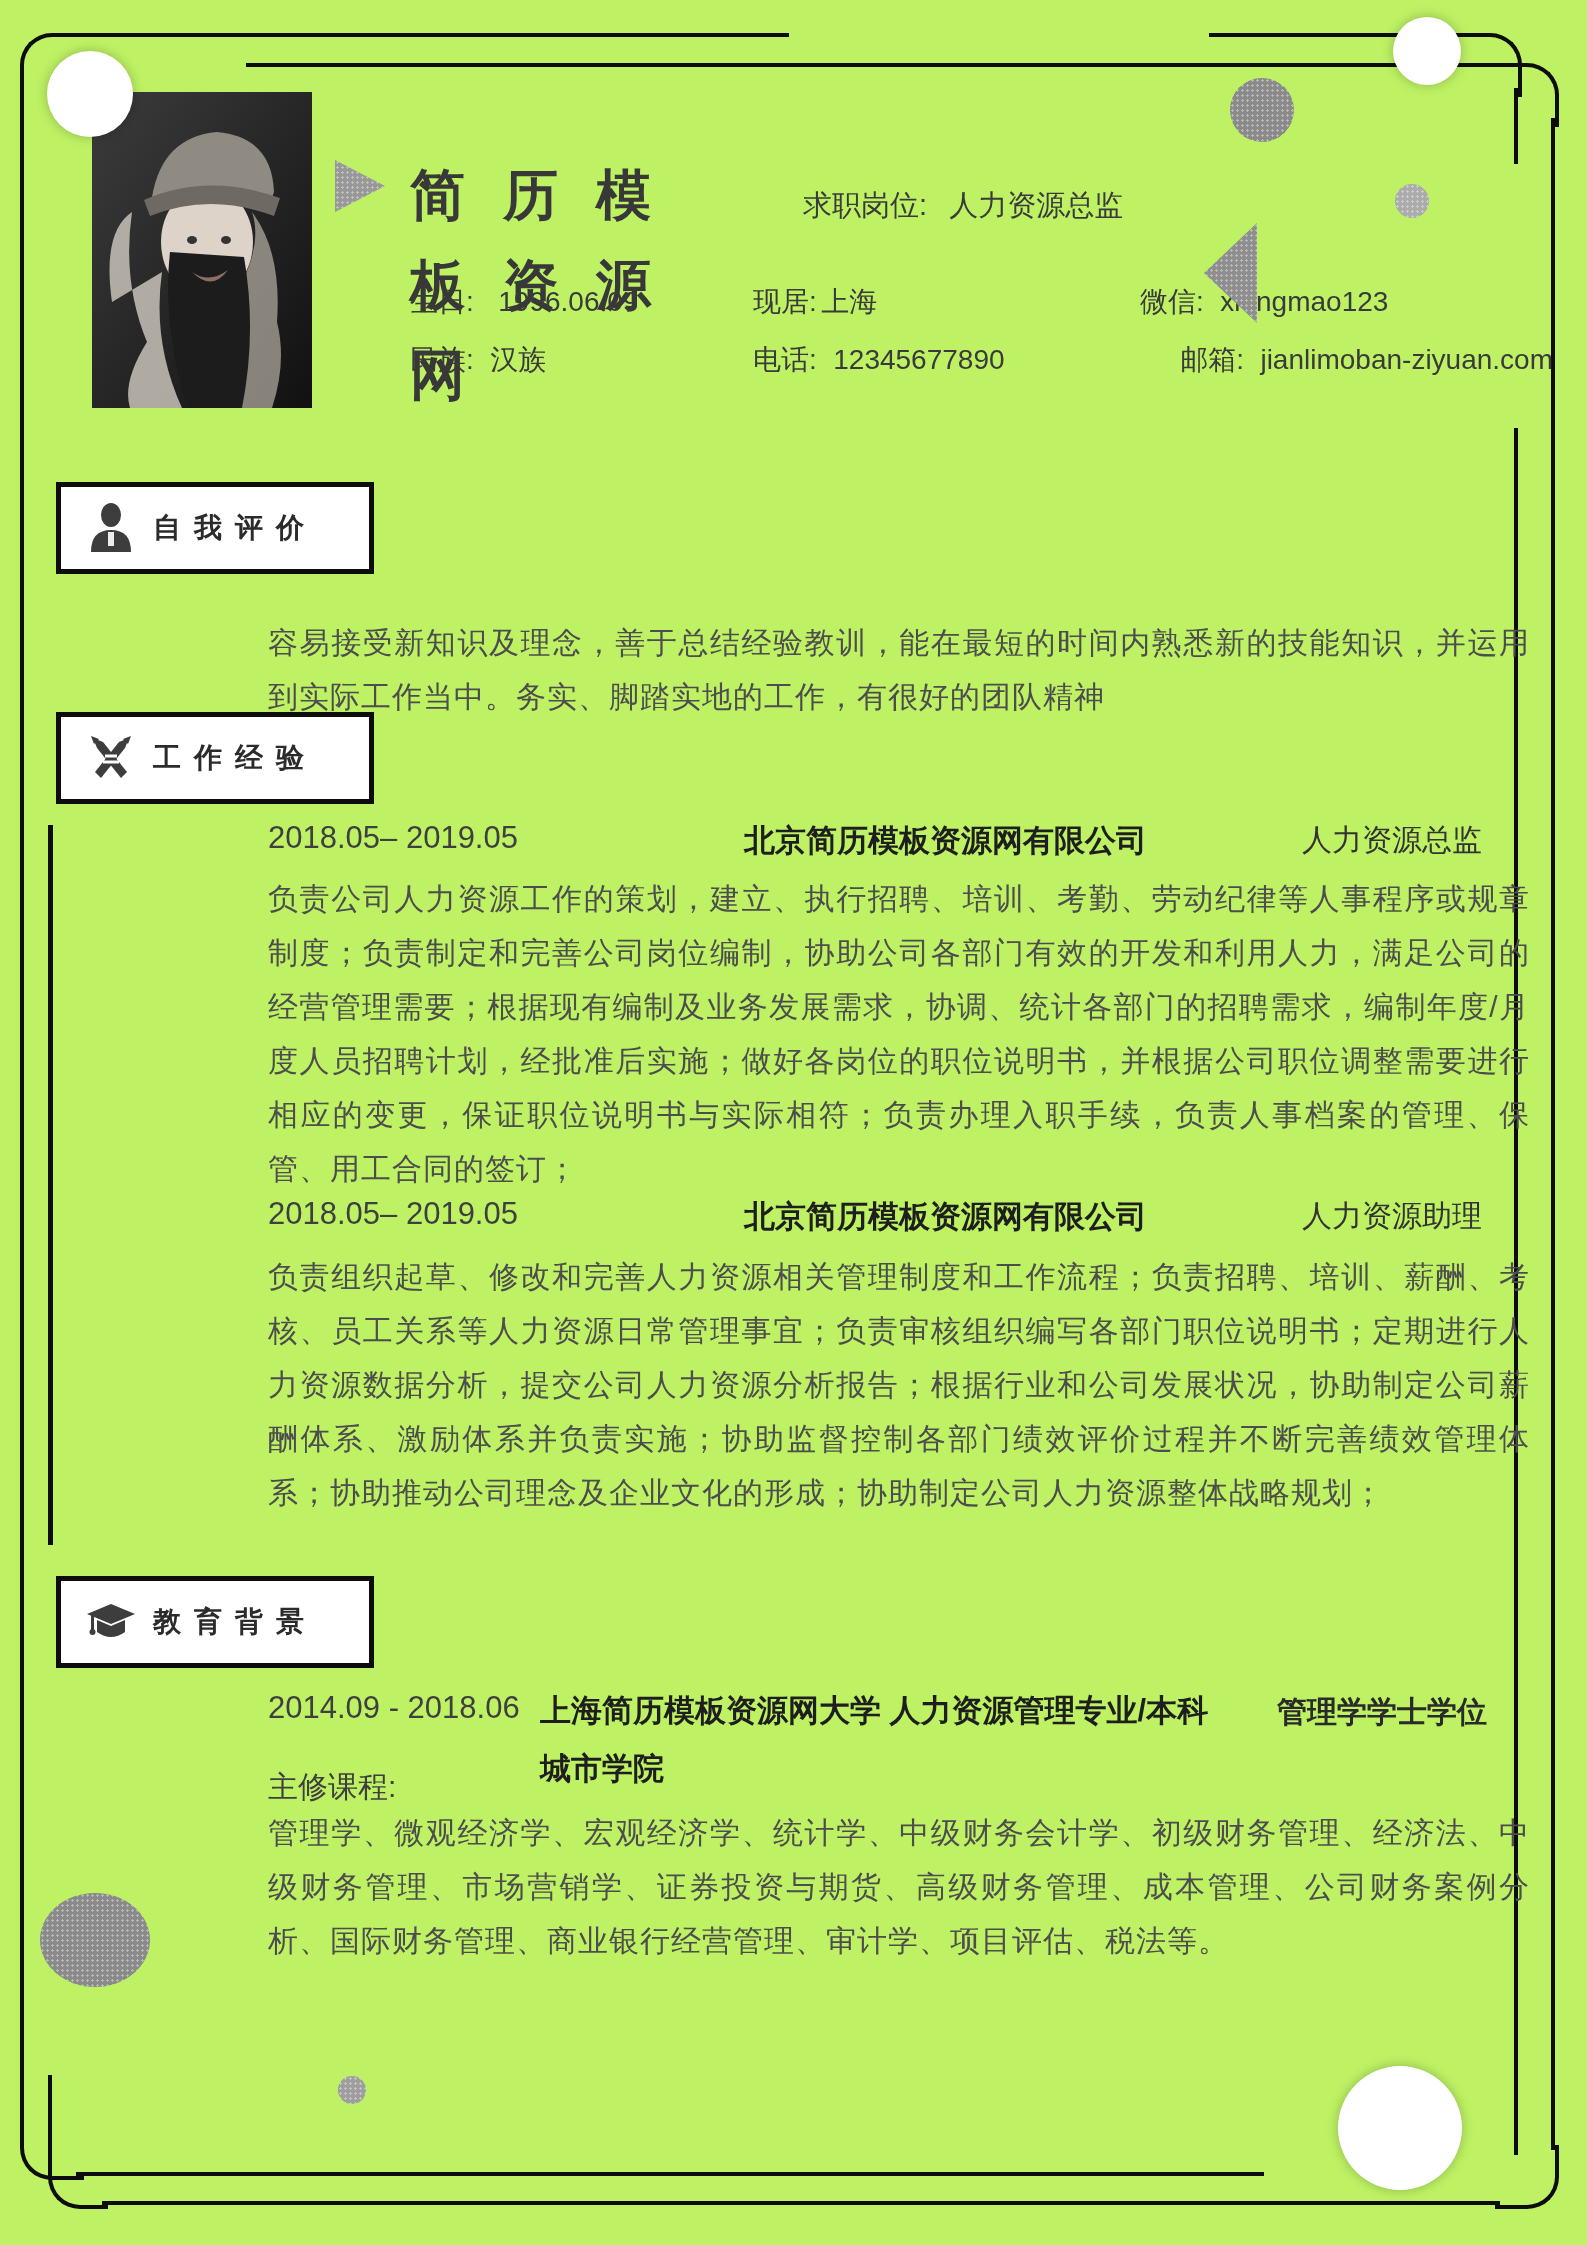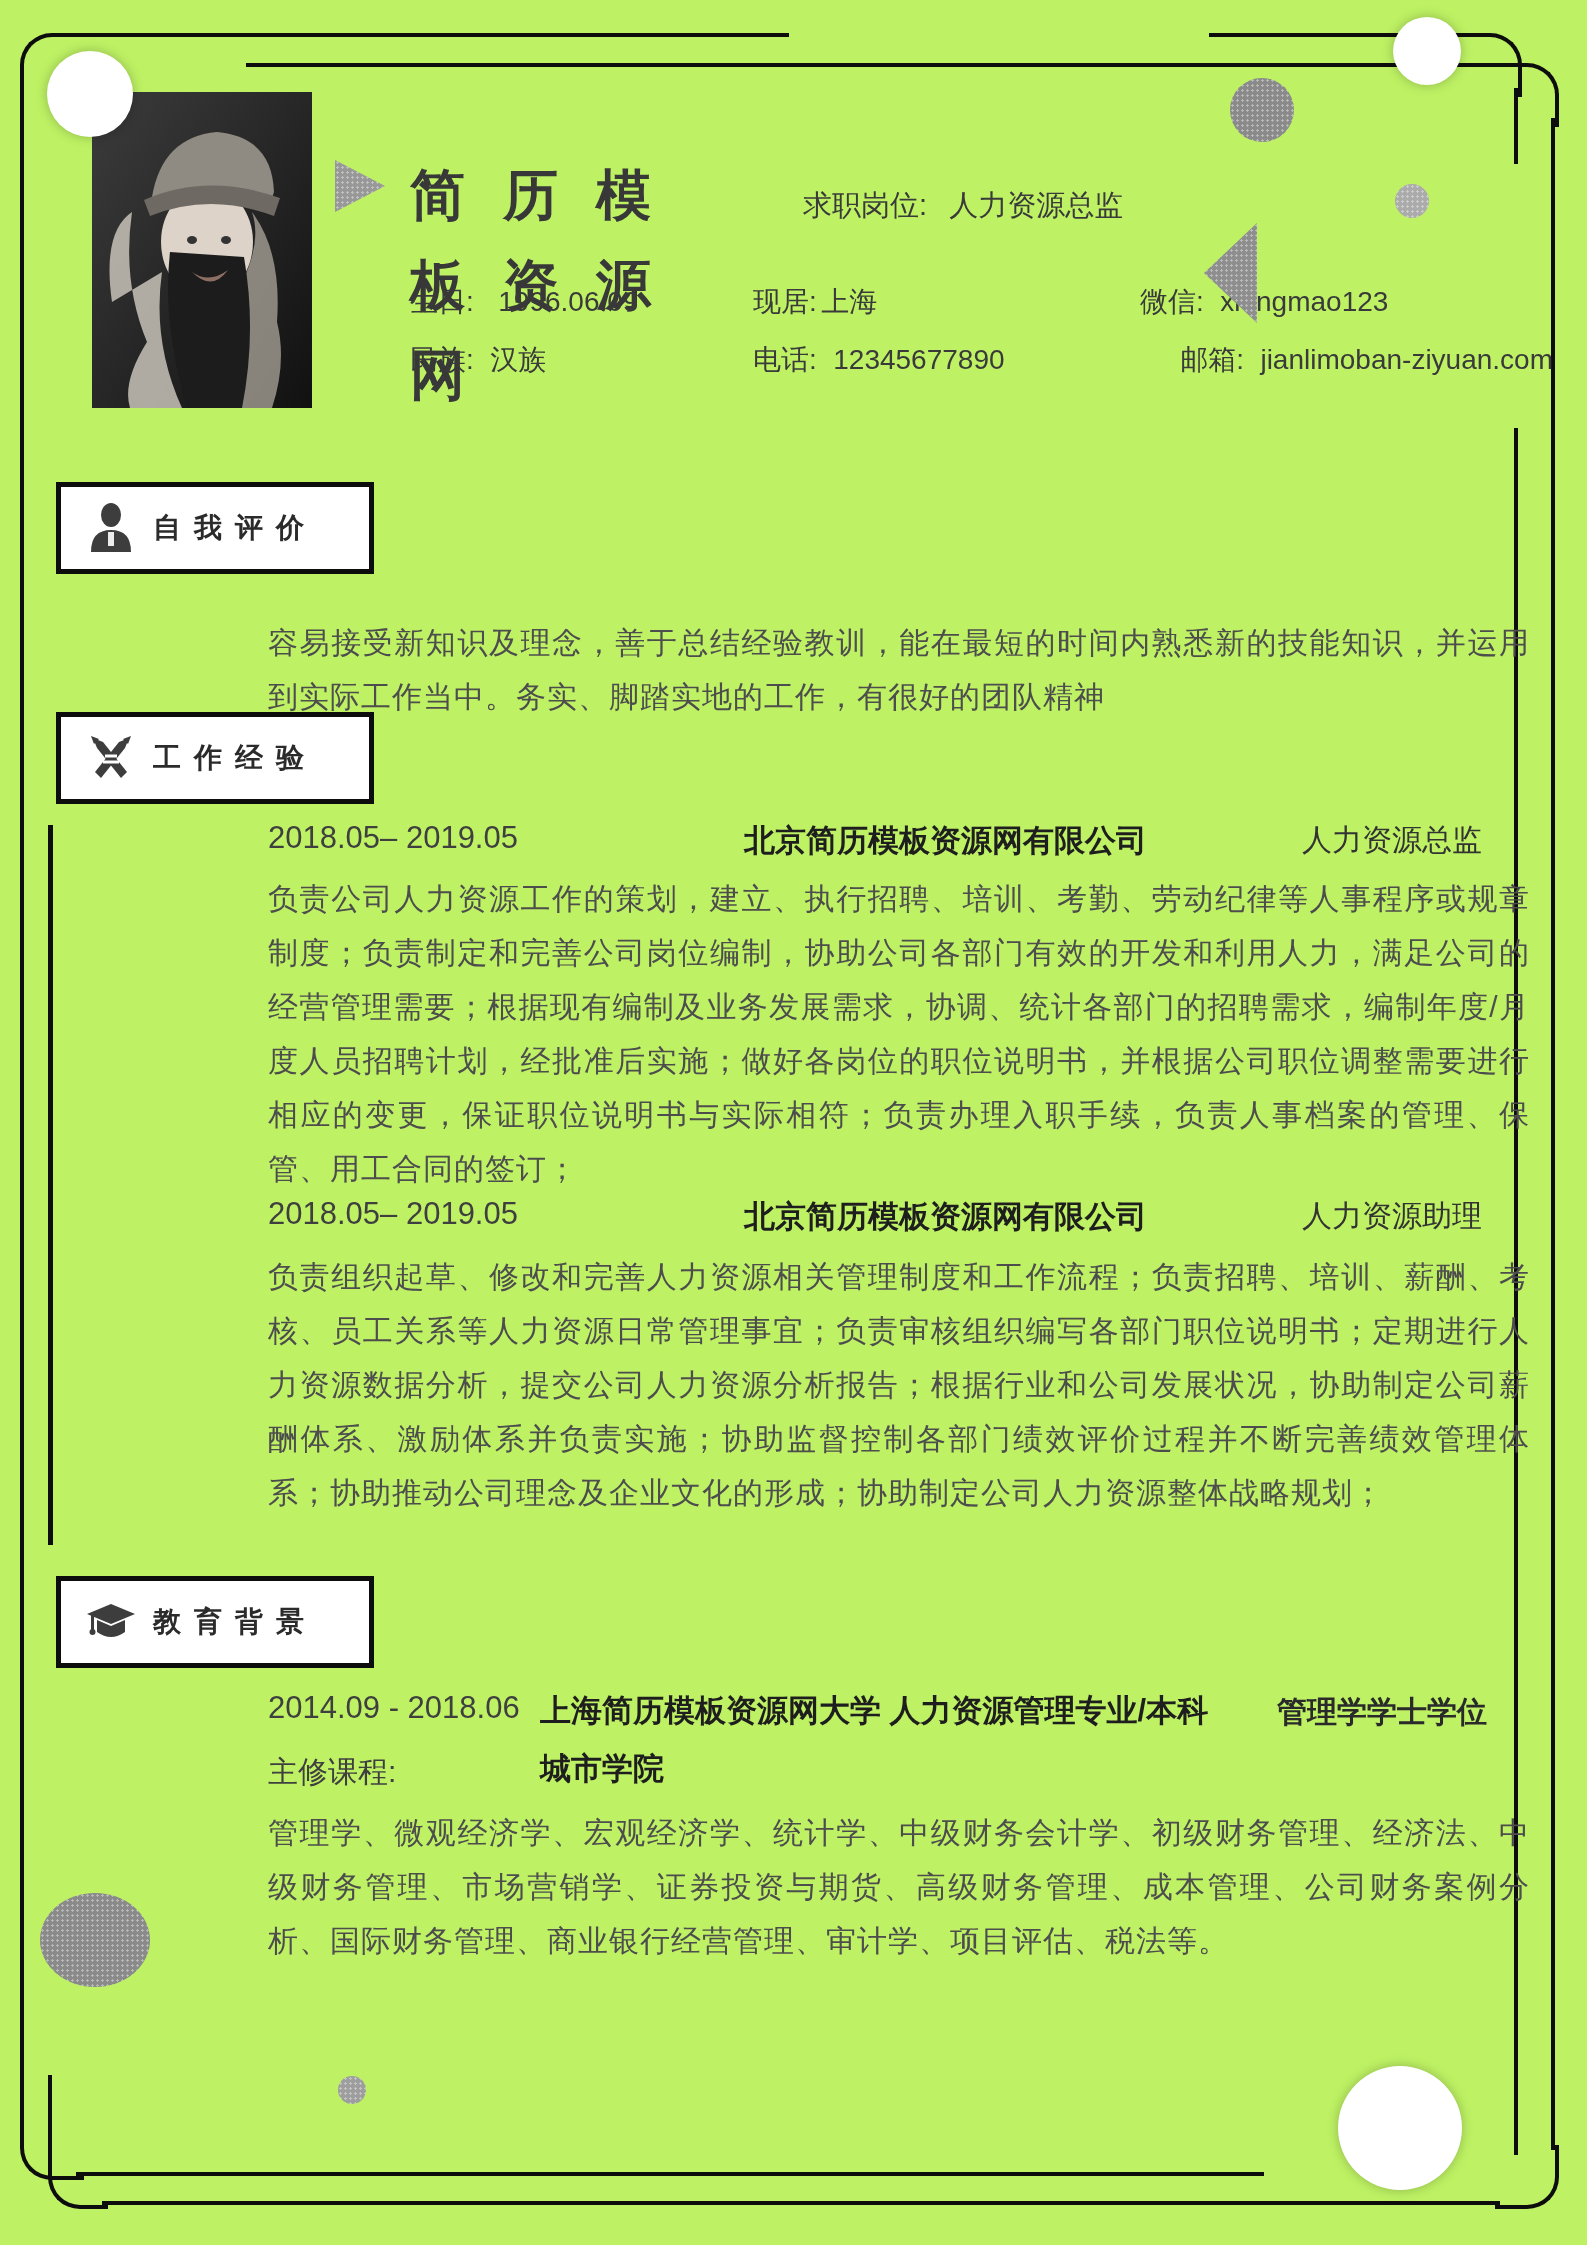--- a/index.html
+++ b/index.html
@@ -29,21 +29,21 @@
   .section-title{font-size:28px;font-weight:bold;color:#2b2b2b;letter-spacing:13px;margin-left:16px;white-space:nowrap;}
   
   .para{position:absolute;left:268px;width:1262px;font-size:30px;line-height:54px;color:#4d4d4d;
         text-align:justify;letter-spacing:1px;}
   .entry-row{position:absolute;left:268px;width:1220px;height:40px;}
   .entry-period{position:absolute;left:0;top:0;font-size:31px;color:#3f3f3f;white-space:nowrap;}
   .entry-company{position:absolute;left:476px;top:0;font-size:31px;font-weight:bold;color:#1e1e1e;white-space:nowrap;}
   .entry-role{position:absolute;right:6px;top:0;font-size:30px;color:#333;white-space:nowrap;}
   .edu-school{position:absolute;left:272px;top:0;font-size:31px;font-weight:bold;color:#1e1e1e;white-space:nowrap;}
   .edu-degree{position:absolute;right:1px;top:2px;font-size:30px;font-weight:bold;color:#2a2a2a;white-space:nowrap;}
-  .edu-label{position:absolute;left:0;top:4px;font-size:30px;color:#3f3f3f;white-space:nowrap;}
+  .edu-label{position:absolute;left:0;top:19px;font-size:30px;color:#3f3f3f;white-space:nowrap;}
   .edu-college{position:absolute;left:272px;top:0;font-size:31px;font-weight:bold;color:#1e1e1e;white-space:nowrap;}
 </style>
 </head>
 <body>
 
 <div id="page">
 
   <div class="bcorner" style="left:20px;top:33px;width:60px;height:60px;border-left-width:4px;border-top-width:4px;border-top-left-radius:32px;"></div>
   <div class="bline" style="left:60px;top:33px;width:729px;height:4px;"></div>
   <div class="bline" style="left:1209px;top:33px;width:260px;height:4px;"></div>

